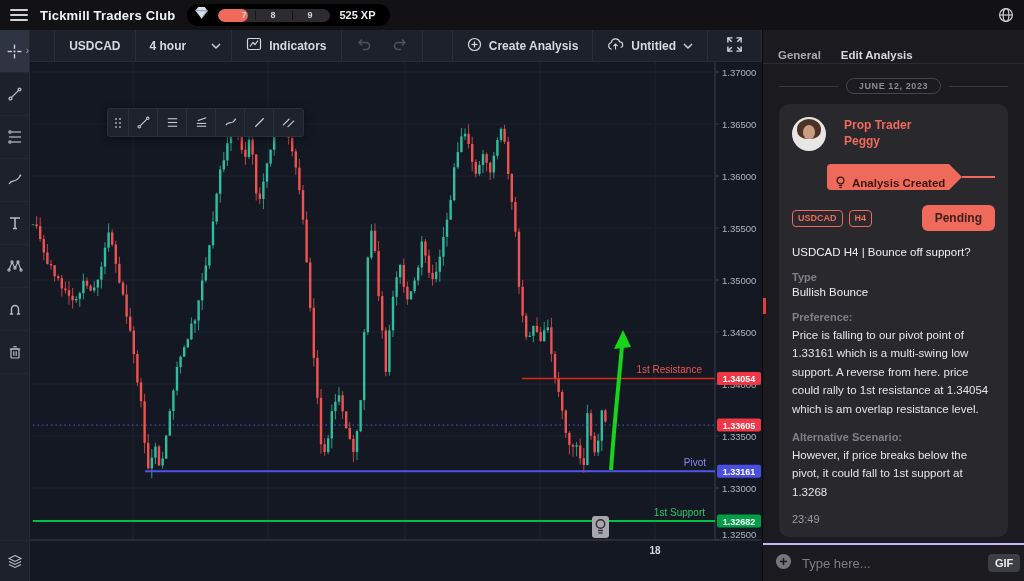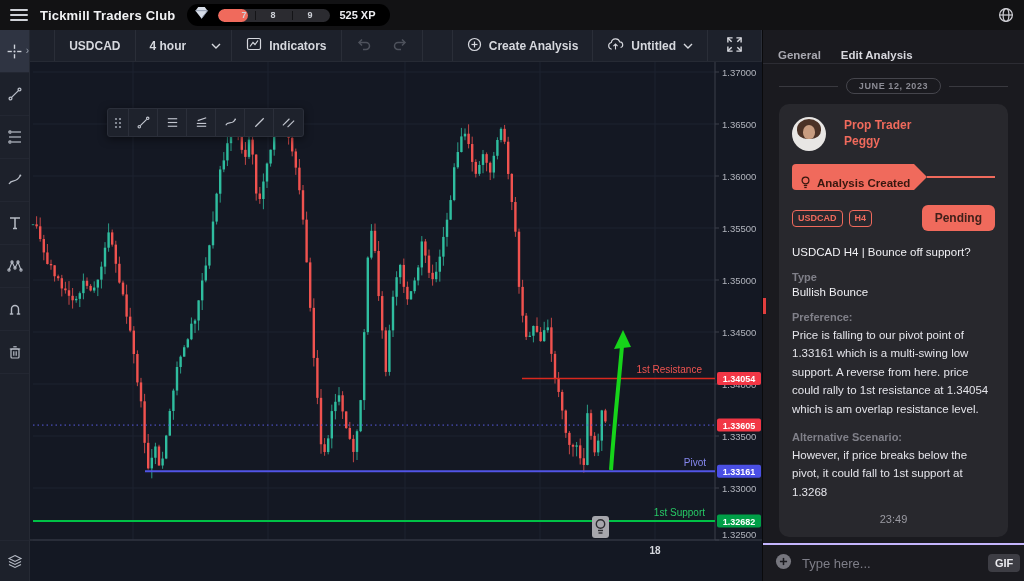--- a/index.html
+++ b/index.html
@@ -86,36 +86,36 @@
             position:relative; overflow:hidden; flex:none; }
   .avatar::before { content:''; position:absolute; left:5px; right:5px; top:2px; height:20px;
                     background:#4b3226; border-radius:50% 50% 42% 42%; }
   .avatar::after { content:''; position:absolute; left:11px; top:8px; width:12px; height:14px;
                    background:#c99d80; border-radius:50% 50% 45% 45%; }
   .author { font-size:12px; font-weight:bold; color:#f06a5c; line-height:1.35; }
 
   .ribbon-row { display:flex; align-items:center; margin:13px 0 15px; }
   .ribbon { position:relative; background:#f06a5c; color:#38170f; font-size:11.5px;
             font-weight:bold; display:flex; align-items:center; gap:6px;
-            padding:17px 4px 5px 8px; border-radius:4px 0 0 4px; height:26px; }
+            padding:17px 4px 5px 8px; border-radius:4px 0 0 4px; height:26px;margin-left:35px; }
   .ribbon::after { content:''; position:absolute; right:-13px; top:0;
                    border-left:13px solid #f06a5c; border-top:13px solid transparent;
                    border-bottom:13px solid transparent; }
   .ribbon-line { flex:1; height:2px; background:#f06a5c; margin-left:13px; }
 
   .badge-row { display:flex; align-items:center; margin-bottom:15px; }
   .badge { border:1.5px solid #f06a5c; color:#f06a5c; font-size:9px; font-weight:bold;
            padding:2.5px 5px; border-radius:4px; margin-right:6px; }
   .pending-btn { margin-left:auto; background:#f06a5c; color:#40201a; font-size:12px;
                  font-weight:bold; padding:6px 13px; border-radius:6px; border:none; cursor:pointer; }
 
   .f-label { font-size:11px; font-weight:bold; color:#808089; margin-bottom:3px; }
   .f-value { font-size:11.5px; font-weight:normal; color:#f0f0f4; margin-bottom:13px; }
   .f-para  { font-size:11.5px; color:#e4e4ea; line-height:1.6; margin-bottom:13px; }
-  .msg-time { text-align:center; font-size:11px; color:#9a9aa2; margin-top:10px; }
+  .msg-time { text-align:left; font-size:11px; color:#9a9aa2; margin-top:10px; }
 
   .panel-input { height:38px; border-top:2px solid #c4b5fd; display:flex; align-items:center;
                  gap:10px; padding:0 12px; flex:none; }
   .panel-input input { flex:1; background:transparent; border:none; outline:none;
                        color:#c8c8ce; font-size:13px; font-family:"Liberation Sans",sans-serif; }
   .panel-input input::placeholder { color:#7e7e88; }
   .gif-btn { background:#3d3d44; color:#ececf0; font-size:11px; font-weight:bold;
              padding:3px 7px; border-radius:4px; border:none; cursor:pointer; }
 
   svg text { font-family:"Liberation Sans",sans-serif; }

